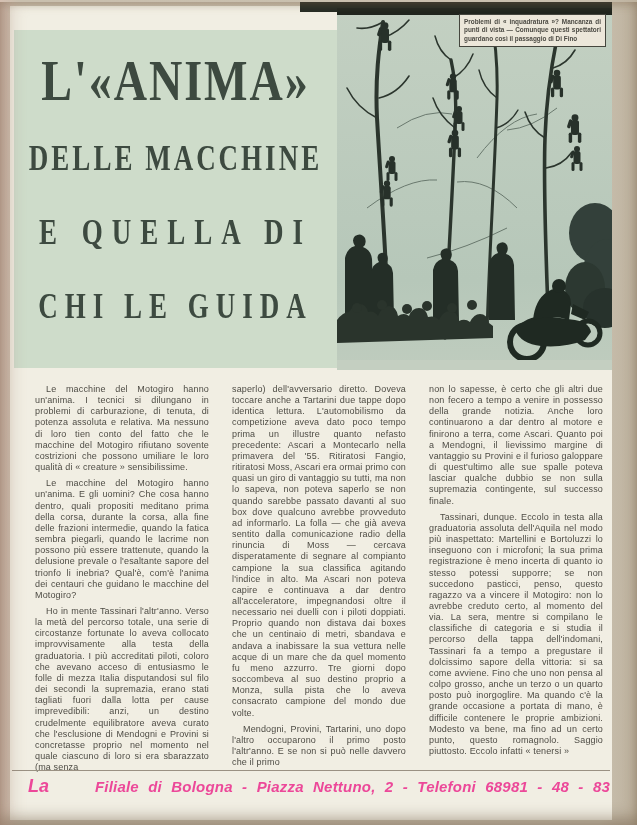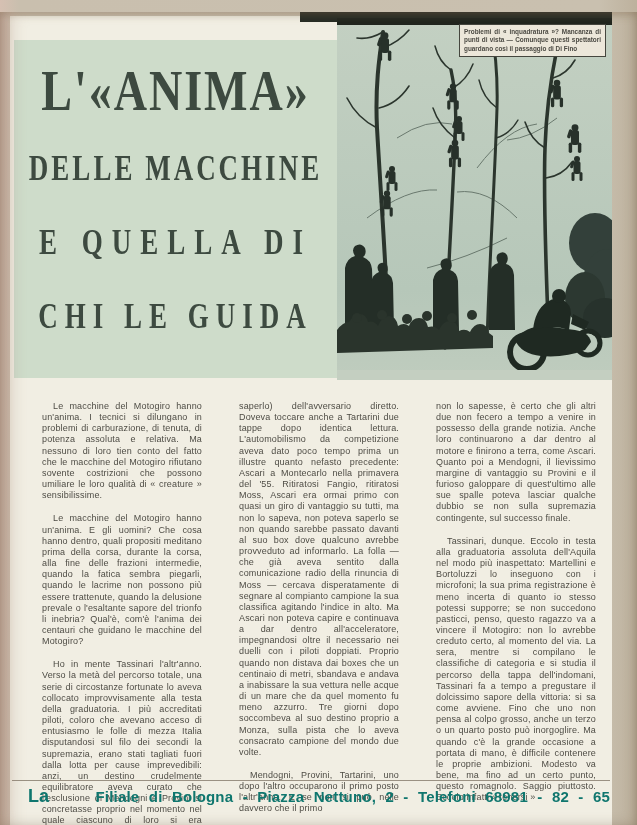--- a/index.html
+++ b/index.html
@@ -1,21 +1,21 @@
 <!DOCTYPE html>
 <html><head>
 <meta charset="utf-8">
 <style>
   html,body{margin:0;padding:0;}
   body{
     width:637px;height:825px;overflow:hidden;position:relative;
     background:linear-gradient(90deg,#d6c0b2 0%,#c9bfae 3%,#c9c0af 94%,#bdb19d 100%);
     font-family:"Liberation Sans",sans-serif;
   }
-  .stage{position:absolute;left:0;top:12px;width:637px;height:730px;}
+  .stage{position:absolute;left:0;top:2px;width:637px;height:730px;}
   .edge-shadow{position:absolute;left:0;top:0;width:637px;height:825px;pointer-events:none;
     box-shadow:inset 0 -10px 14px rgba(96,76,52,.38), inset 14px 0 14px rgba(150,110,95,.18), inset 0 4px 6px rgba(120,100,70,.25);}
   .paper{position:absolute;left:10px;top:4px;width:602px;height:814px;background:#f1eee3;}
   .top-dark-strip{position:absolute;left:300px;top:0;width:312px;height:10px;background:#262b24;}
 
   
   .headline-panel{position:absolute;left:14px;top:28px;width:323px;height:338px;background:#cedcca;}
   .hl{position:absolute;left:0;width:100%;text-align:center;color:#3d4a40;
       font-family:"Liberation Serif",serif;font-weight:bold;white-space:nowrap;}
   .hl1{top:18px;font-size:47px;letter-spacing:2px;transform:scale(.98,1.22);transform-origin:center top;}
@@ -27,26 +27,26 @@
   .photo{position:absolute;left:337px;top:6px;width:275px;height:362px;overflow:hidden;background:#b9cabb;}
   .photo svg{display:block;}
   .caption-box{position:absolute;left:122px;top:6px;width:147px;background:#ece7da;
     border:1px solid #45463e;padding:3px 4px 3px 4px;box-sizing:border-box;
     font-size:6.4px;line-height:8.3px;font-weight:bold;color:#4b4a43;text-align:justify;}
 
   
   .columns{position:absolute;left:30px;top:377px;width:580px;display:flex;gap:13px;}
   .col{width:184px;font-size:9px;line-height:11.15px;color:#4e4c45;text-align:justify;
        letter-spacing:.15px;}
-  .col p{margin:12px;}
+  .col p{margin:5px;}
   .col p.ind{text-indent:11px;}
 
   
   .rule{position:absolute;left:12px;top:768px;width:598px;height:1px;background:#9a9183;}
-  .footer{position:absolute;left:28px;top:774px;width:582px;color:#0f766e;}
+  .footer{position:absolute;left:28px;top:774px;width:582px;color:#ec4899;font-style:italic;}
   .f-line1{display:flex;align-items:baseline;justify-content:space-between;}
   .f-la{font-size:18px;font-weight:bold;}
   .f-cit{font-size:31px;font-weight:bold;letter-spacing:9px;font-family:"Liberation Sans",sans-serif;}
   .f-rest{font-size:15px;font-weight:bold;word-spacing:5px;letter-spacing:.2px;}
 </style>
 </head>
 <body>
 
 <div class="stage">
   <div class="paper"></div>
@@ -159,19 +159,19 @@
     <div class="col">
       <p>non lo sapesse, è certo che gli altri due non fecero a tempo a venire in possesso della grande notizia. Anche loro continuarono a dar dentro al motore e finirono a terra, come Ascari. Quanto poi a Mendogni, il lievissimo margine di vantaggio su Provini e il furioso galoppare di quest'ultimo alle sue spalle poteva lasciar qualche dubbio se non sulla supremazia contingente, sul successo finale.</p>
       <p class="ind">Tassinari, dunque. Eccolo in testa alla graduatoria assoluta dell'Aquila nel modo più inaspettato: Martellini e Bortoluzzi lo inseguono con i microfoni; la sua prima registrazione è meno incerta di quanto io stesso potessi supporre; se non succedono pasticci, penso, questo ragazzo va a vincere il Motogiro: non lo avrebbe creduto certo, al momento del via. La sera, mentre si compilano le classifiche di categoria e si studia il percorso della tappa dell'indomani, Tassinari fa a tempo a pregustare il dolcissimo sapore della vittoria: si sa come avviene. Fino che uno non pensa al colpo grosso, anche un terzo o un quarto posto può inorgoglire. Ma quando c'è la grande occasione a portata di mano, è difficile contenere le proprie ambizioni. Modesto va bene, ma fino ad un certo punto, questo romagnolo. Saggio piuttosto. Eccolo infatti « tenersi »</p>
     </div>
   </div>
 
   <div class="rule"></div>
   <div class="footer">
     <div class="f-line1">
       <span class="f-la">La</span>
-      <span class="f-rest">Filiale di Bologna - Piazza Nettuno, 2 - Telefoni 68981 - 82 - 65</span>
+      <span class="f-rest">Filiale di Bologna - Piazza Nettuno, 2 - Telefoni 68981 - 48 - 83</span>
     </div>
 
   </div>
 
   <div class="edge-shadow"></div>
 </div>
 
 </body></html>

